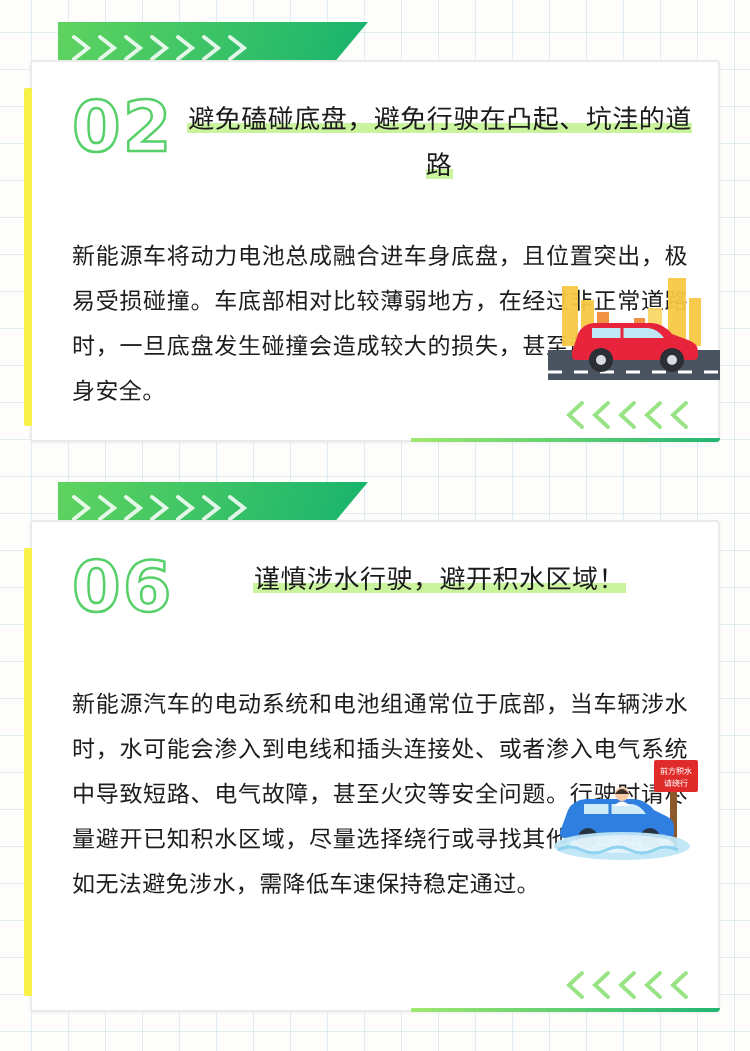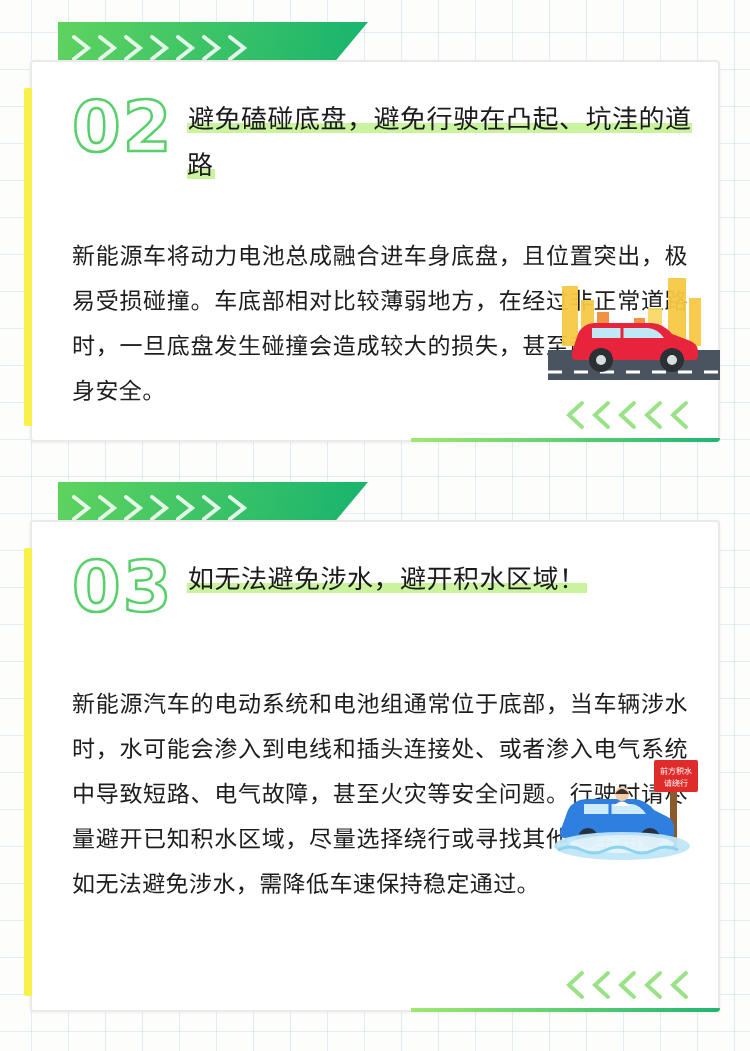--- a/index.html
+++ b/index.html
@@ -109,20 +109,21 @@
   .heading {
     position: absolute;
     left: 155px;
     top: 34px;
     right: 26px;
     font-size: 26px;
     line-height: 46px;
     color: #1b1b1b;
     font-weight: 500;
     letter-spacing: 0.5px;
+    text-align: center;
   }
   .heading .hl {
     background: linear-gradient(to bottom, transparent 62%, #c9f39c 62%, #c9f39c 96%, transparent 96%);
     padding: 0 1px;
   }
 
   
   .body-text {
     position: absolute;
     left: 40px;
@@ -241,24 +242,24 @@
         <polyline points="80,4 94,15 80,26"></polyline>
         <polyline points="106,4 120,15 106,26"></polyline>
         <polyline points="132,4 146,15 132,26"></polyline>
         <polyline points="158,4 172,15 158,26"></polyline>
       </g>
     </svg>
   </div>
 
   <div class="card-inner">
 
-    <div class="badge">03</div>
+    <div class="badge">06</div>
 
     <div class="heading">
-      <span class="hl">如无法避免涉水，避开积水区域！</span>
+      <span class="hl">谨慎涉水行驶，避开积水区域！</span>
     </div>
 
     <div class="body-text" id="body-03">新能源汽车的电动系统和电池组通常位于底部，当车辆涉水时，水可能会渗入到电线和插头连接处、或者渗入电气系统中导致短路、电气故障，甚至火灾等安全问题。行驶时请尽量避开已知积水区域，尽量选择绕行或寻找其他安全路线，如无法避免涉水，需降低车速保持稳定通过。</div>
 
     <div class="illus" id="illus-03">
       <svg width="170" height="120" viewBox="0 0 170 120">
 
         <rect x="120" y="36" width="7" height="58" fill="#8a5a2b"></rect>
         <rect x="104" y="6" width="44" height="32" rx="2" fill="#e02b2b"></rect>
         <text x="126" y="20" font-size="8" fill="#ffffff" text-anchor="middle" font-family="DejaVu Sans, sans-serif">前方积水</text>

